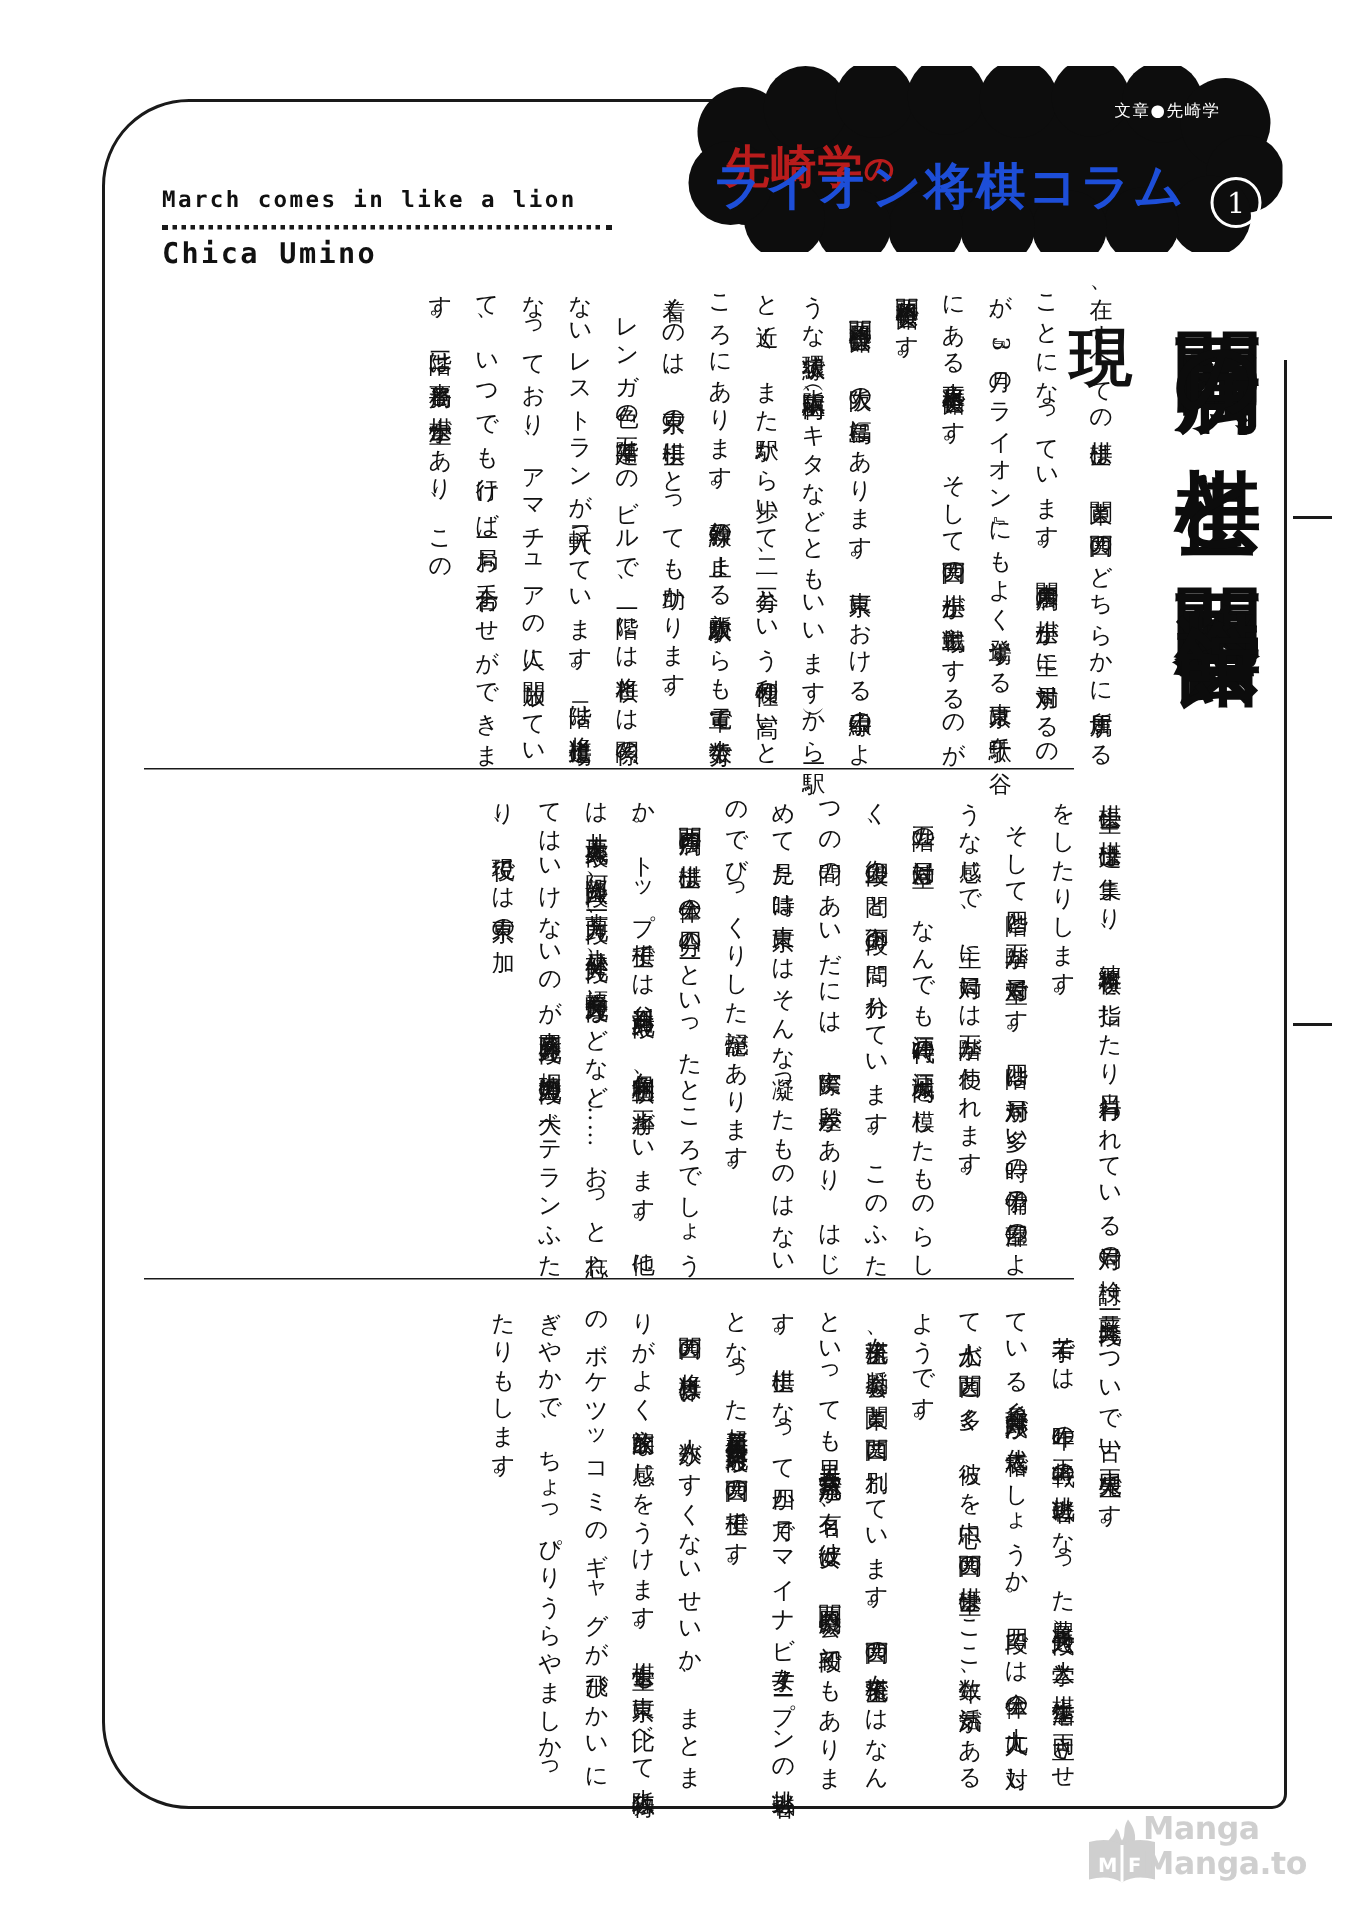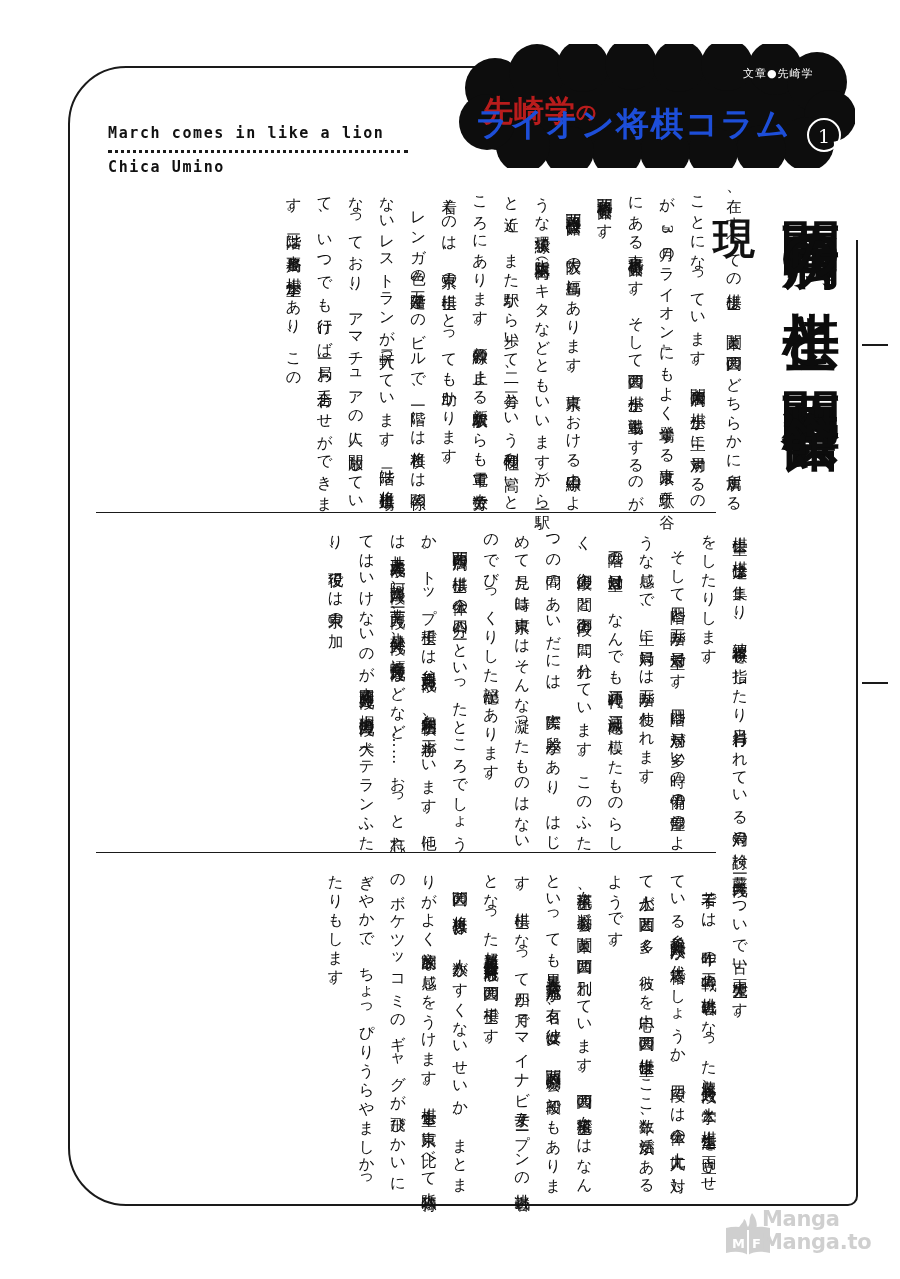--- a/index.html
+++ b/index.html
@@ -55,21 +55,21 @@
     white-space: nowrap;
   }
   #credits .dotrule {
     height: 3px;
     margin: 5px 0 5px 0;
     border-bottom: 3px dotted #1a1a1a;
     width: 300px;
   }
   #credits .line-author {
     font-family: "DejaVu Sans Mono", "Liberation Mono", monospace;
-    font-size: 15px;
+    font-size: 19px;
     font-weight: 700;
     letter-spacing: 1.6px;
     color: #111;
     white-space: nowrap;
   }
 
   
   #header-banner {
     position: absolute;
     left: 455px;

